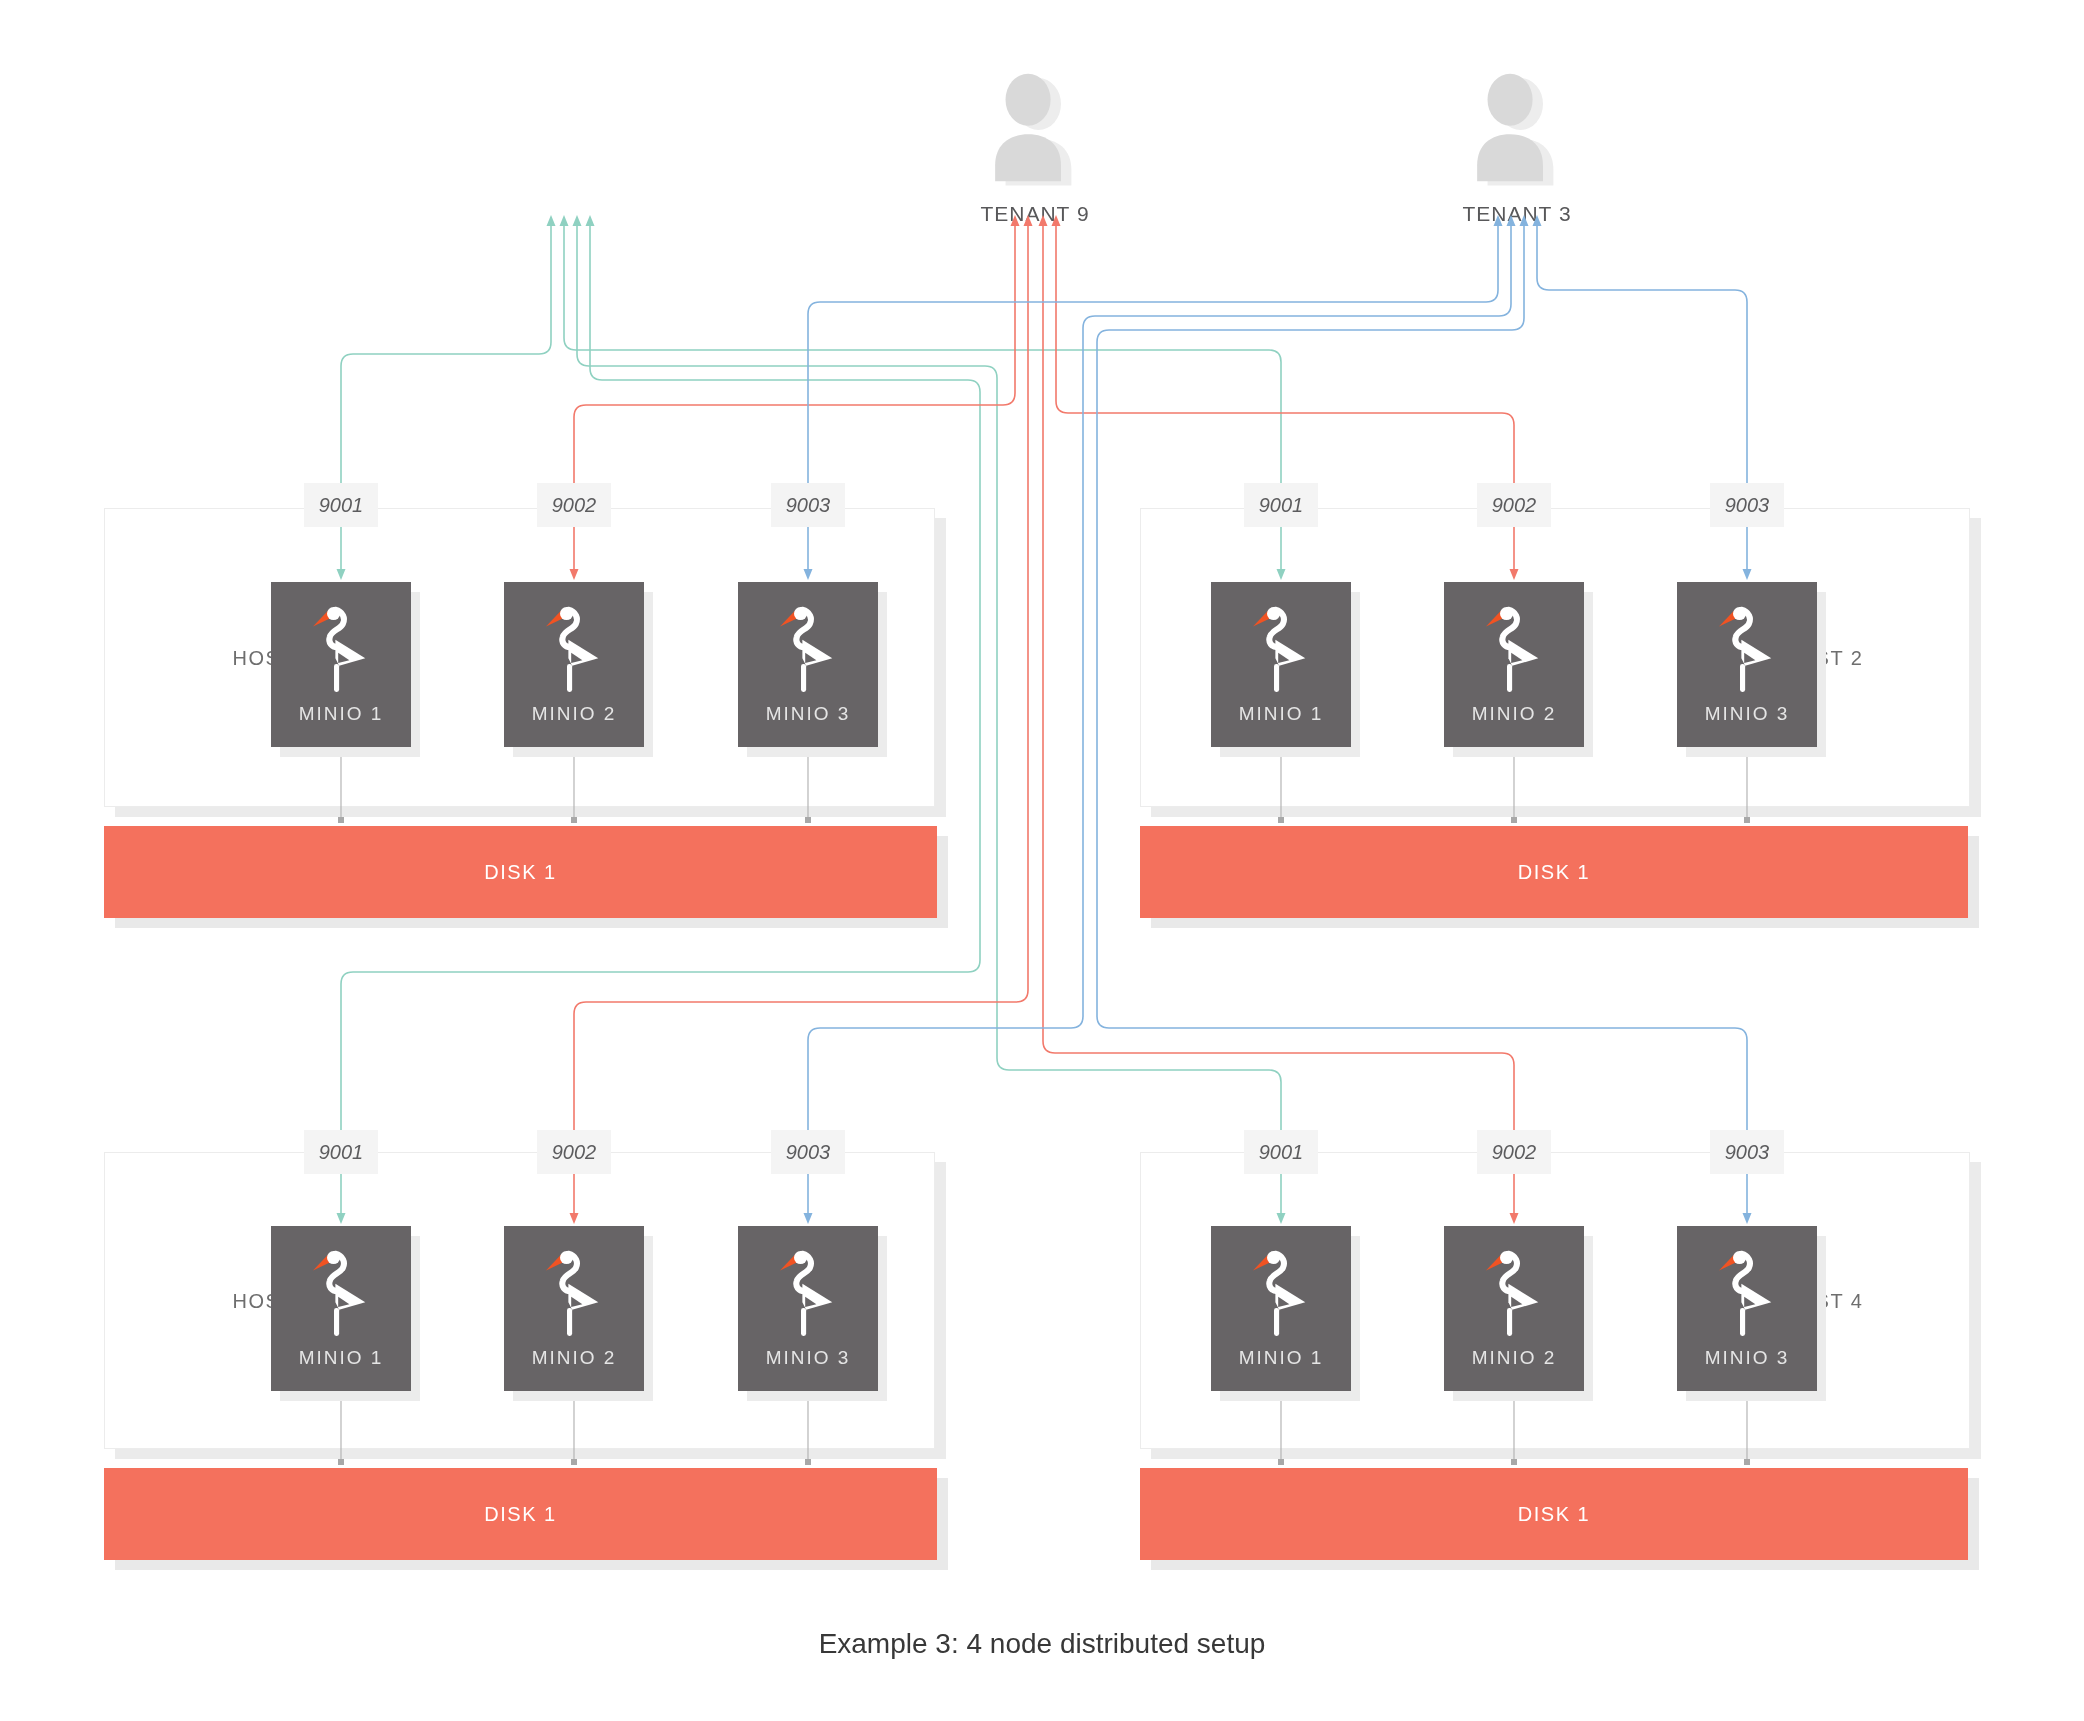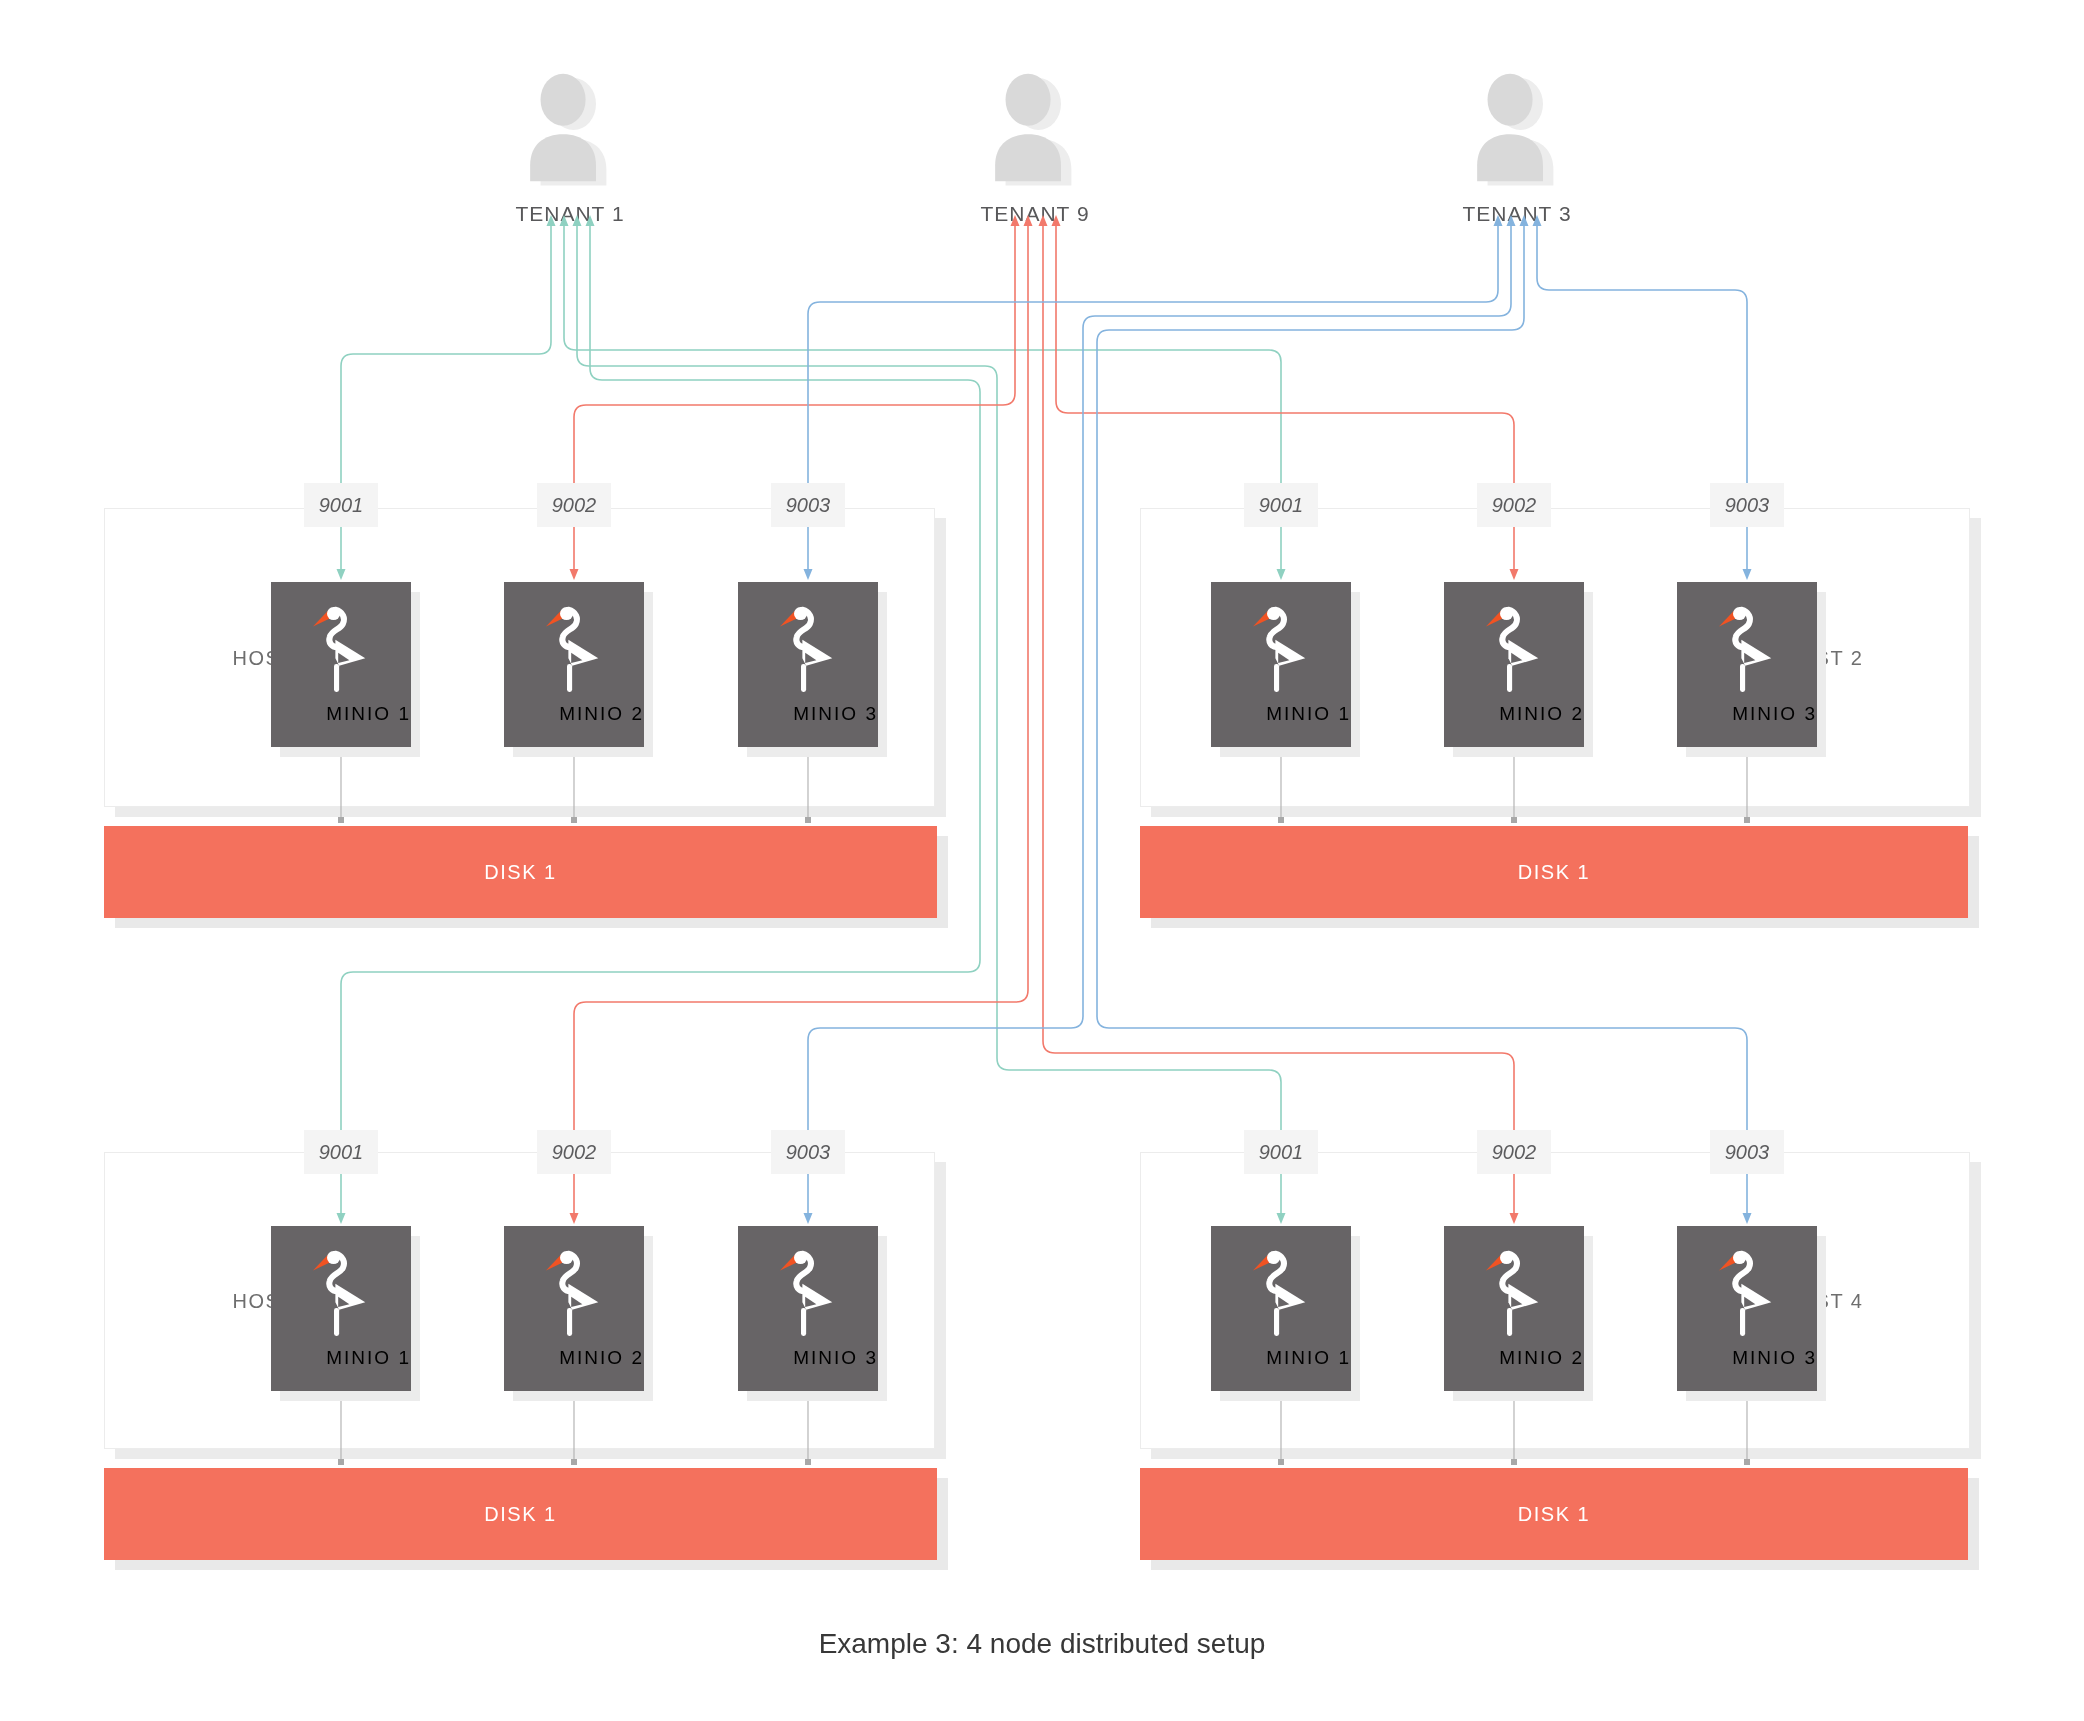--- a/index.html
+++ b/index.html
@@ -29,22 +29,22 @@
     display:flex;align-items:center;justify-content:center;
     font-size:20px;color:#5c5c5e;z-index:10;font-style:italic;
   }
   
   .minio{
     position:absolute;width:140px;height:165px;background:#676466;
     box-shadow:9px 10px 0 0 #ececec;z-index:10;
   }
   .minio .bird{position:absolute;left:42px;top:22px;}
   .minio-label{
-    position:absolute;bottom:22px;width:100%;text-align:right;
-    color:#000000;font-size:19px;letter-spacing:2px;
+    position:absolute;bottom:22px;width:100%;text-align:center;
+    color:#e5e5e5;font-size:19px;letter-spacing:2px;
   }
   
   .disk{
     position:absolute;height:92px;background:#f4715d;
     box-shadow:11px 10px 0 0 #e9e9e9;z-index:10;
     display:flex;align-items:center;justify-content:center;
     color:#ffffff;font-size:20px;letter-spacing:1.5px;
   }
   
   .caption{
@@ -73,26 +73,20 @@
         <polygon points="0,24 17,6 23,13" fill="#F05323"></polygon>
         <circle cx="22" cy="10" r="7" fill="#ffffff"></circle>
         <path d="M24,6 C32,8 35,15 32,21 C29,27 20,28 18,35 C16,41 20,46 26,46" fill="none" stroke="#ffffff" stroke-width="6.5" stroke-linecap="round"></path>
         <path d="M24,38 L56,58 L28,66 L24,58 Z" fill="#ffffff"></path>
         <path d="M27,52 L39,60 L27,63 Z" fill="#676466"></path>
         <rect x="22.5" y="64" width="5.5" height="30" rx="2.5" fill="#ffffff"></rect>
       </g>
     </defs>
   </svg>
 
-  <div class="tenant" style="left:460px;">
-    <svg width="104" height="130" viewBox="0 0 120 135">
-        <use href="#user-glyph"></use>
-      </svg>
-    <div class="tenant-label">TENANT 1</div>
-  </div>
   <div class="tenant" style="left:925px;">
     <svg width="104" height="130" viewBox="0 0 120 135">
         <use href="#user-glyph"></use>
       </svg>
     <div class="tenant-label">TENANT 9</div>
   </div>
   <div class="tenant" style="left:1407px;">
     <svg width="104" height="130" viewBox="0 0 120 135">
         <use href="#user-glyph"></use>
       </svg>

